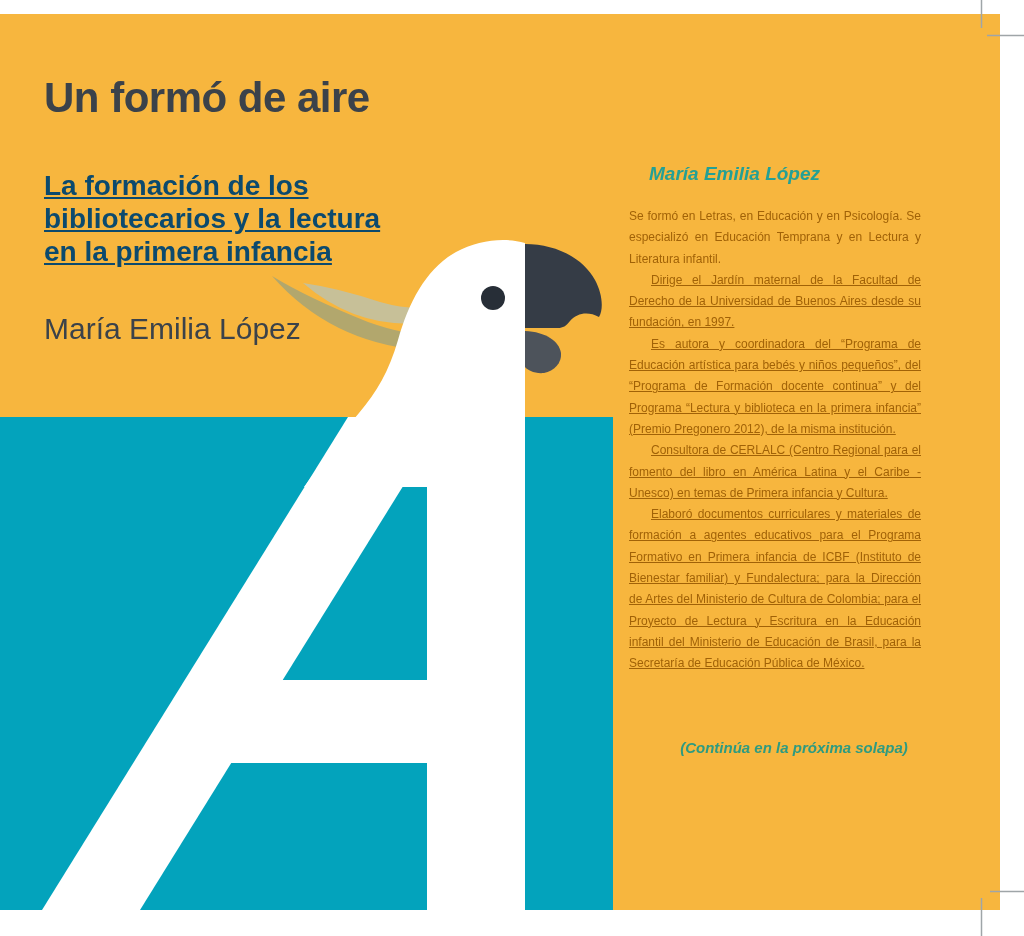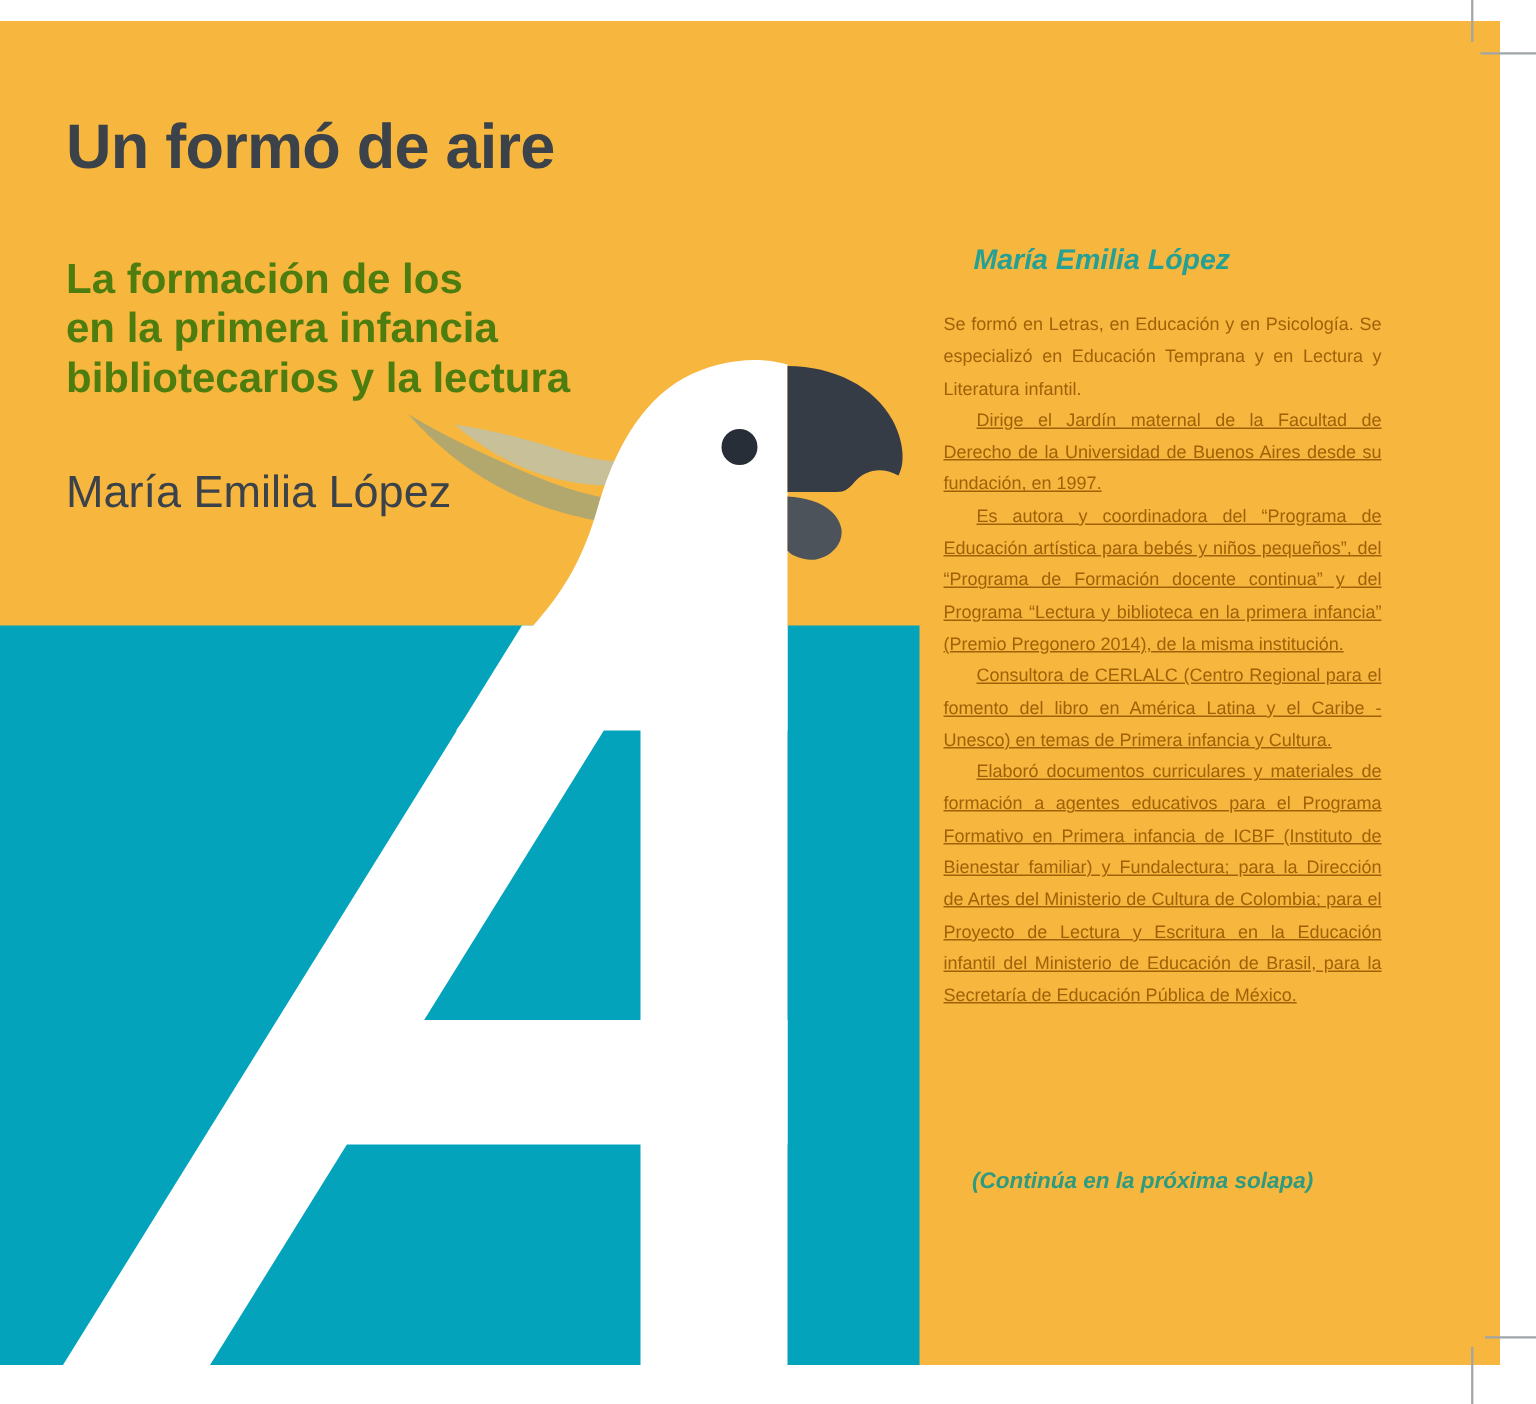--- a/index.html
+++ b/index.html
@@ -12,21 +12,22 @@
   #art{position:absolute;left:0;top:0;width:1024px;height:936px;}
   .txt{position:absolute;}
   .title{
     left:44px;top:74px;
     font-size:42px;font-weight:700;letter-spacing:-0.5px;
     color:#3B424A;
   }
   .subtitle{
     left:44px;top:169px;
     font-size:28px;line-height:33px;font-weight:700;
-    color:#4d7c0f;
+    color:#0c4a6e;
+    text-decoration:underline;
   }
   .author{
     left:44px;top:312px;
     font-size:30px;font-weight:400;
     color:#3B424A;
   }
   .flap-heading{
     left:649px;top:163px;width:292px;
     font-size:19px;font-weight:700;font-style:italic;
     color:#24A095;
@@ -34,24 +35,23 @@
   .flap-body{
     left:629px;top:206px;width:292px;
     font-size:12px;line-height:21.3px;
     color:#a16207;
     text-align:justify;
   }
   .flap-body p{margin:0;}
   .flap-body p + p{text-indent:22px;text-decoration:underline;}
   .continuation{
     left:648px;top:739px;width:292px;
-    text-align:left;
+    text-align:center;
     font-size:15px;font-weight:700;font-style:italic;
     color:#2E9B80;
-    margin-top:40px;
   }
 </style>
 </head>
 <body>
 
 <svg id="art" viewBox="0 0 1024 936" aria-hidden="true">
 
   <rect x="0" y="14" width="1000" height="896" fill="#F7B63E"></rect>
   <rect x="0" y="417" width="613" height="493" fill="#03A3BC"></rect>
 
@@ -84,29 +84,29 @@
   <line x1="981.5" y1="0" x2="981.5" y2="28" stroke-width="1.5" stroke="#9FA5A8"></line>
   <line x1="987" y1="35.5" x2="1024" y2="35.5" stroke-width="1.5" stroke="#9FA5A8"></line>
   <line x1="981.5" y1="898" x2="981.5" y2="936" stroke-width="1.5" stroke="#9FA5A8"></line>
   <line x1="990" y1="891.5" x2="1024" y2="891.5" stroke-width="1.5" stroke="#9FA5A8"></line>
 </svg>
 
 <div class="txt title">Un formó de aire</div>
 
 <div class="txt subtitle">
   <div>La formación de los</div>
+  <div>bibliotecarios y la lectura</div>
   <div>en la primera infancia</div>
-  <div>bibliotecarios y la lectura</div>
 </div>
 
 <div class="txt author">María Emilia López</div>
 
 <div class="txt flap-heading">María Emilia López</div>
 
 <div class="txt flap-body">
   <p>Se formó en Letras, en Educación y en Psicología. Se especializó en Educación Temprana y en Lectura y Literatura infantil.</p>
   <p>Dirige el Jardín maternal de la Facultad de Derecho de la Universidad de Buenos Aires desde su fundación, en 1997.</p>
-  <p>Es autora y coordinadora del “Programa de Educación artística para bebés y niños pequeños”, del “Programa de Formación docente continua” y del Programa “Lectura y biblioteca en la primera infancia” (Premio Pregonero 2014), de la misma institución.</p>
+  <p>Es autora y coordinadora del “Programa de Educación artística para bebés y niños pequeños”, del “Programa de Formación docente continua” y del Programa “Lectura y biblioteca en la primera infancia” (Premio Pregonero 2012), de la misma institución.</p>
   <p>Consultora de CERLALC (Centro Regional para el fomento del libro en América Latina y el Caribe - Unesco) en temas de Primera infancia y Cultura.</p>
   <p>Elaboró documentos curriculares y materiales de formación a agentes educativos para el Programa Formativo en Primera infancia de ICBF (Instituto de Bienestar familiar) y Fundalectura; para la Dirección de Artes del Ministerio de Cultura de Colombia; para el Proyecto de Lectura y Escritura en la Educación infantil del Ministerio de Educación de Brasil, para la Secretaría de Educación Pública de México.</p>
 </div>
 
 <div class="txt continuation">(Continúa en la próxima solapa)</div>
 
 </body></html>

